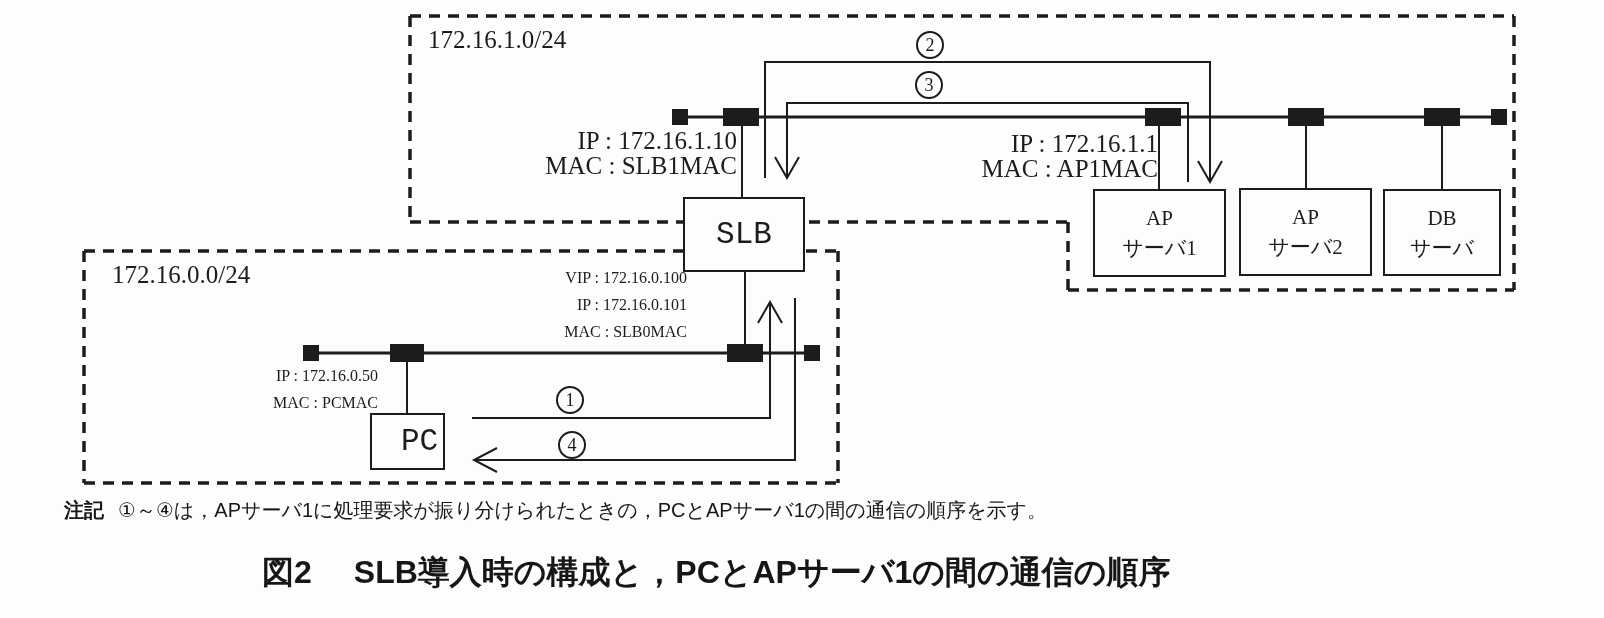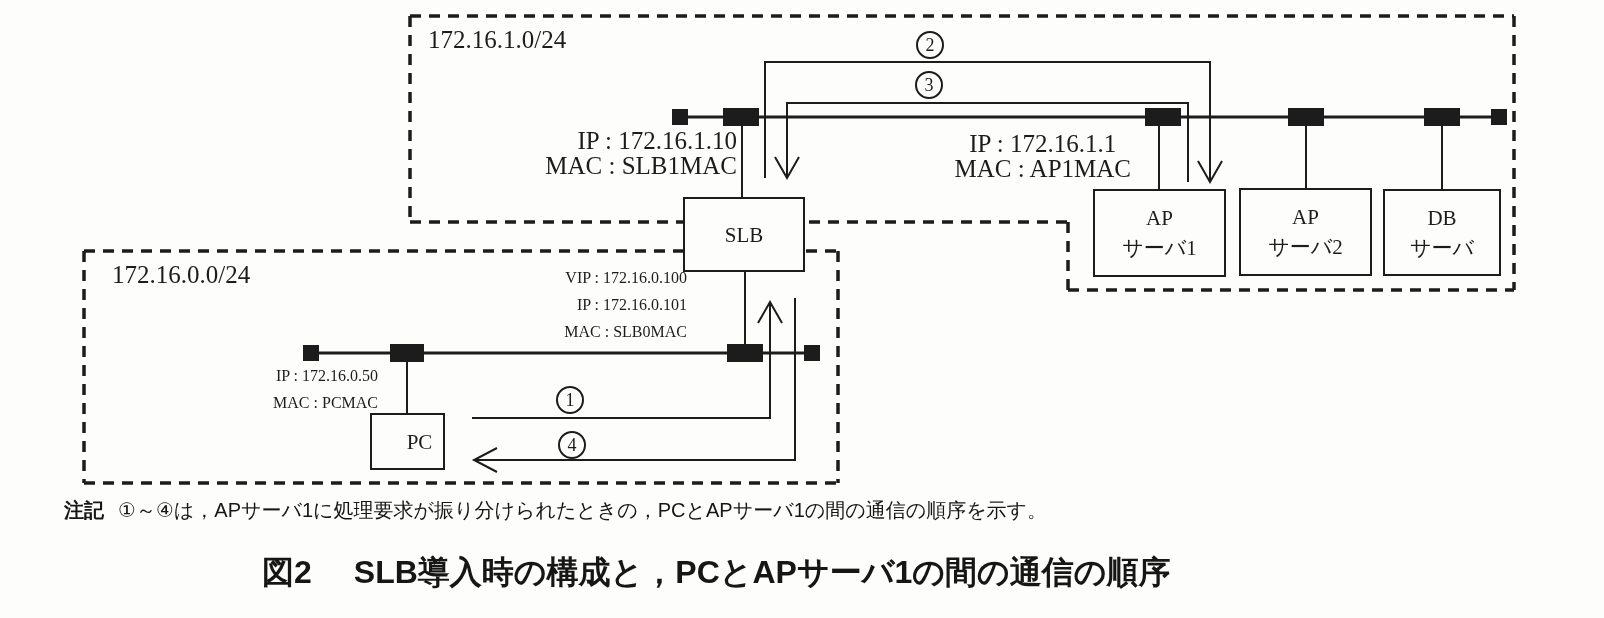--- a/index.html
+++ b/index.html
@@ -13,21 +13,21 @@
   .lbl{font-size:25px;line-height:25px;white-space:nowrap;color:#1c1c1c;}
   .iflbl{text-align:right;}
   .iflbl div{white-space:nowrap;}
   .lh27 div{line-height:27px;font-size:16px;}
   .lh25 div{line-height:25px;font-size:25px;}
   .node{
     background:#fdfdfb;border:2.5px solid #1c1c1c;
     display:flex;flex-direction:column;align-items:center;justify-content:center;
     box-sizing:border-box;text-align:center;
   }
-  .node .nm{font-size:21px;line-height:30px;white-space:nowrap;}
+  .node .nm{font-size:31px;line-height:30px;white-space:nowrap;font-family:Liberation Mono, monospace;}
   .node .nm2{font-size:21px;line-height:30px;white-space:nowrap;}
   .circ{
     width:28px;height:28px;border:2px solid #1c1c1c;border-radius:50%;
     box-sizing:border-box;display:flex;align-items:center;justify-content:center;
     font-size:18px;background:#fdfdfb;
   }
   .note{
     font-family:"Liberation Sans","DejaVu Sans",sans-serif;
     font-size:20px;white-space:nowrap;color:#161616;
   }
@@ -108,21 +108,21 @@
     </g>
   </svg>
 
   <div class="abs lbl" style="left:428px;top:27px;">172.16.1.0/24</div>
   <div class="abs lbl" style="left:112px;top:262px;">172.16.0.0/24</div>
 
   <div class="abs iflbl lh25" style="right:867px;top:128px;">
     <div>IP : 172.16.1.10</div>
     <div>MAC : SLB1MAC</div>
   </div>
-  <div class="abs iflbl lh25" style="right:473px;top:131px;text-align:center;">
+  <div class="abs iflbl lh25" style="right:446px;top:131px;">
     <div>IP : 172.16.1.1</div>
     <div>MAC : AP1MAC</div>
   </div>
   <div class="abs iflbl lh27" style="right:917px;top:264px;">
     <div>VIP : 172.16.0.100</div>
     <div>IP : 172.16.0.101</div>
     <div>MAC : SLB0MAC</div>
   </div>
   <div class="abs iflbl lh27" style="right:1226px;top:362px;">
     <div>IP : 172.16.0.50</div>

